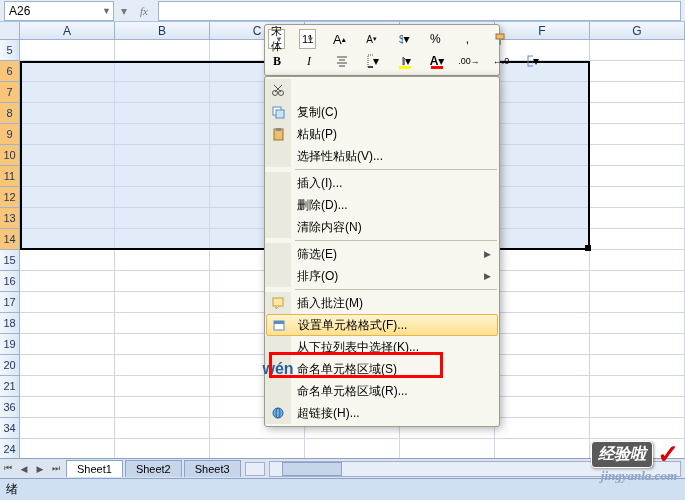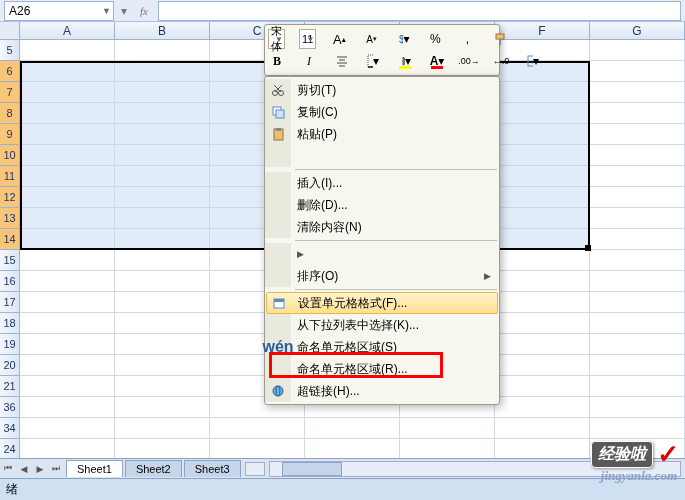--- a/index.html
+++ b/index.html
@@ -393,21 +393,20 @@
 <div class="ctx-menu" id="ctxMenu">
     <div class="ctx-item">
       <div class="ctx-icon">
         <svg width="14" height="14">
           <circle cx="4" cy="10" r="2.5" fill="none" stroke="#555"></circle>
           <circle cx="10" cy="10" r="2.5" fill="none" stroke="#555"></circle>
           <line x1="3" y1="2" x2="10" y2="9" stroke="#555"></line>
           <line x1="11" y1="2" x2="4" y2="9" stroke="#555"></line>
         </svg>
       </div>
-      <span class="ctx-label">剪切(T)</span>
     </div>
     <div class="ctx-item">
       <div class="ctx-icon">
         <svg width="14" height="14">
           <rect x="2" y="2" width="8" height="8" fill="#fff" stroke="#5b8bc4"></rect>
           <rect x="5" y="5" width="8" height="8" fill="#cfe3f7" stroke="#5b8bc4"></rect>
         </svg>
       </div>
       <span class="ctx-label">复制(C)</span>
     </div>
@@ -415,45 +414,56 @@
       <div class="ctx-icon">
         <svg width="14" height="14">
           <rect x="3" y="2" width="9" height="11" fill="#e8c070" stroke="#a07030"></rect>
           <rect x="5" y="1" width="5" height="3" fill="#888"></rect>
         </svg>
       </div>
       <span class="ctx-label">粘贴(P)</span>
     </div>
     <div class="ctx-item">
       <div class="ctx-icon"></div>
+      <span class="ctx-label">选择性粘贴(V)...</span>
     </div>
     <div class="ctx-sep"></div>
     <div class="ctx-item">
       <div class="ctx-icon"></div>
       <span class="ctx-label">插入(I)...</span>
     </div>
     <div class="ctx-item">
       <div class="ctx-icon"></div>
       <span class="ctx-label">删除(D)...</span>
     </div>
     <div class="ctx-item">
       <div class="ctx-icon"></div>
       <span class="ctx-label">清除内容(N)</span>
     </div>
     <div class="ctx-sep"></div>
     <div class="ctx-item">
       <div class="ctx-icon"></div>
+      <span class="ctx-label">筛选(E)</span>
       <span class="ctx-arrow">▶</span>
     </div>
     <div class="ctx-item">
       <div class="ctx-icon"></div>
       <span class="ctx-label">排序(O)</span>
       <span class="ctx-arrow">▶</span>
     </div>
     <div class="ctx-sep"></div>
+    <div class="ctx-item">
+      <div class="ctx-icon">
+        <svg width="14" height="14">
+          <rect x="2" y="2" width="10" height="8" fill="#ffe8a0" stroke="#c0a040"></rect>
+          <path d="M5 10 L5 13 L8 10" fill="#ffe8a0" stroke="#c0a040"></path>
+        </svg>
+      </div>
+      <span class="ctx-label">插入批注(M)</span>
+    </div>
     <div class="ctx-item hover">
       <div class="ctx-icon">
         <svg width="14" height="14">
           <rect x="2" y="3" width="10" height="9" fill="#fff" stroke="#5b8bc4"></rect>
           <rect x="2" y="3" width="10" height="3" fill="#5b8bc4"></rect>
         </svg>
       </div>
       <span class="ctx-label">设置单元格格式(F)...</span>
     </div>
     <div class="ctx-item">

